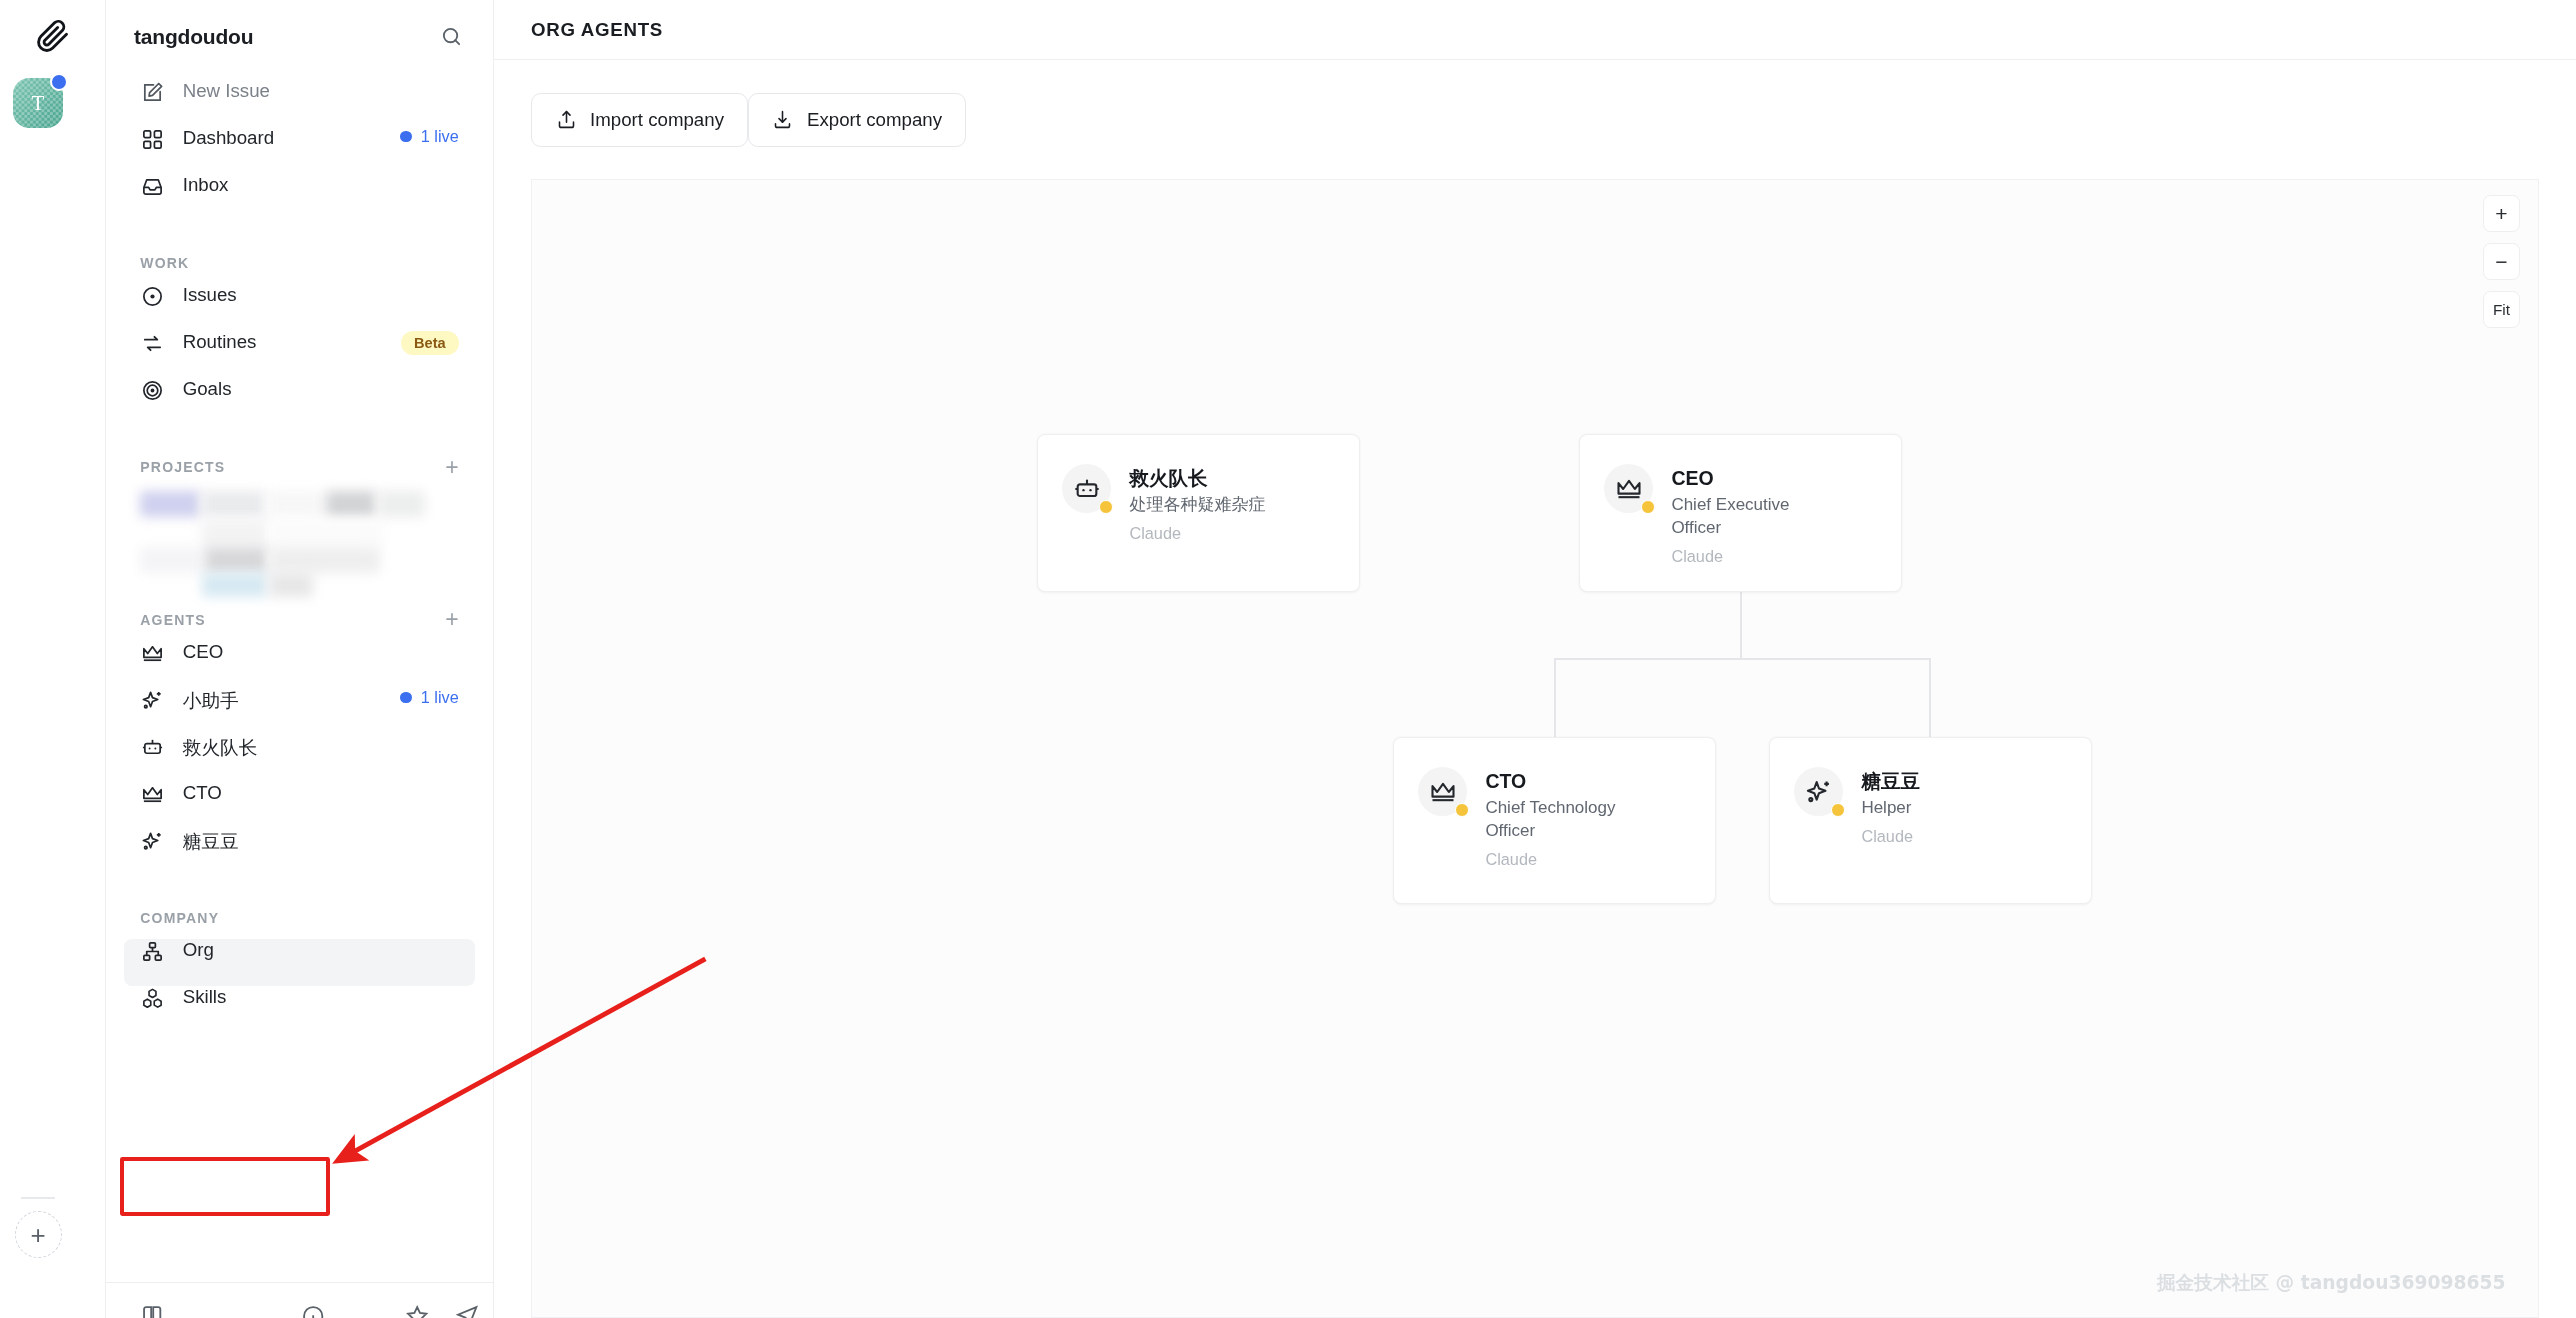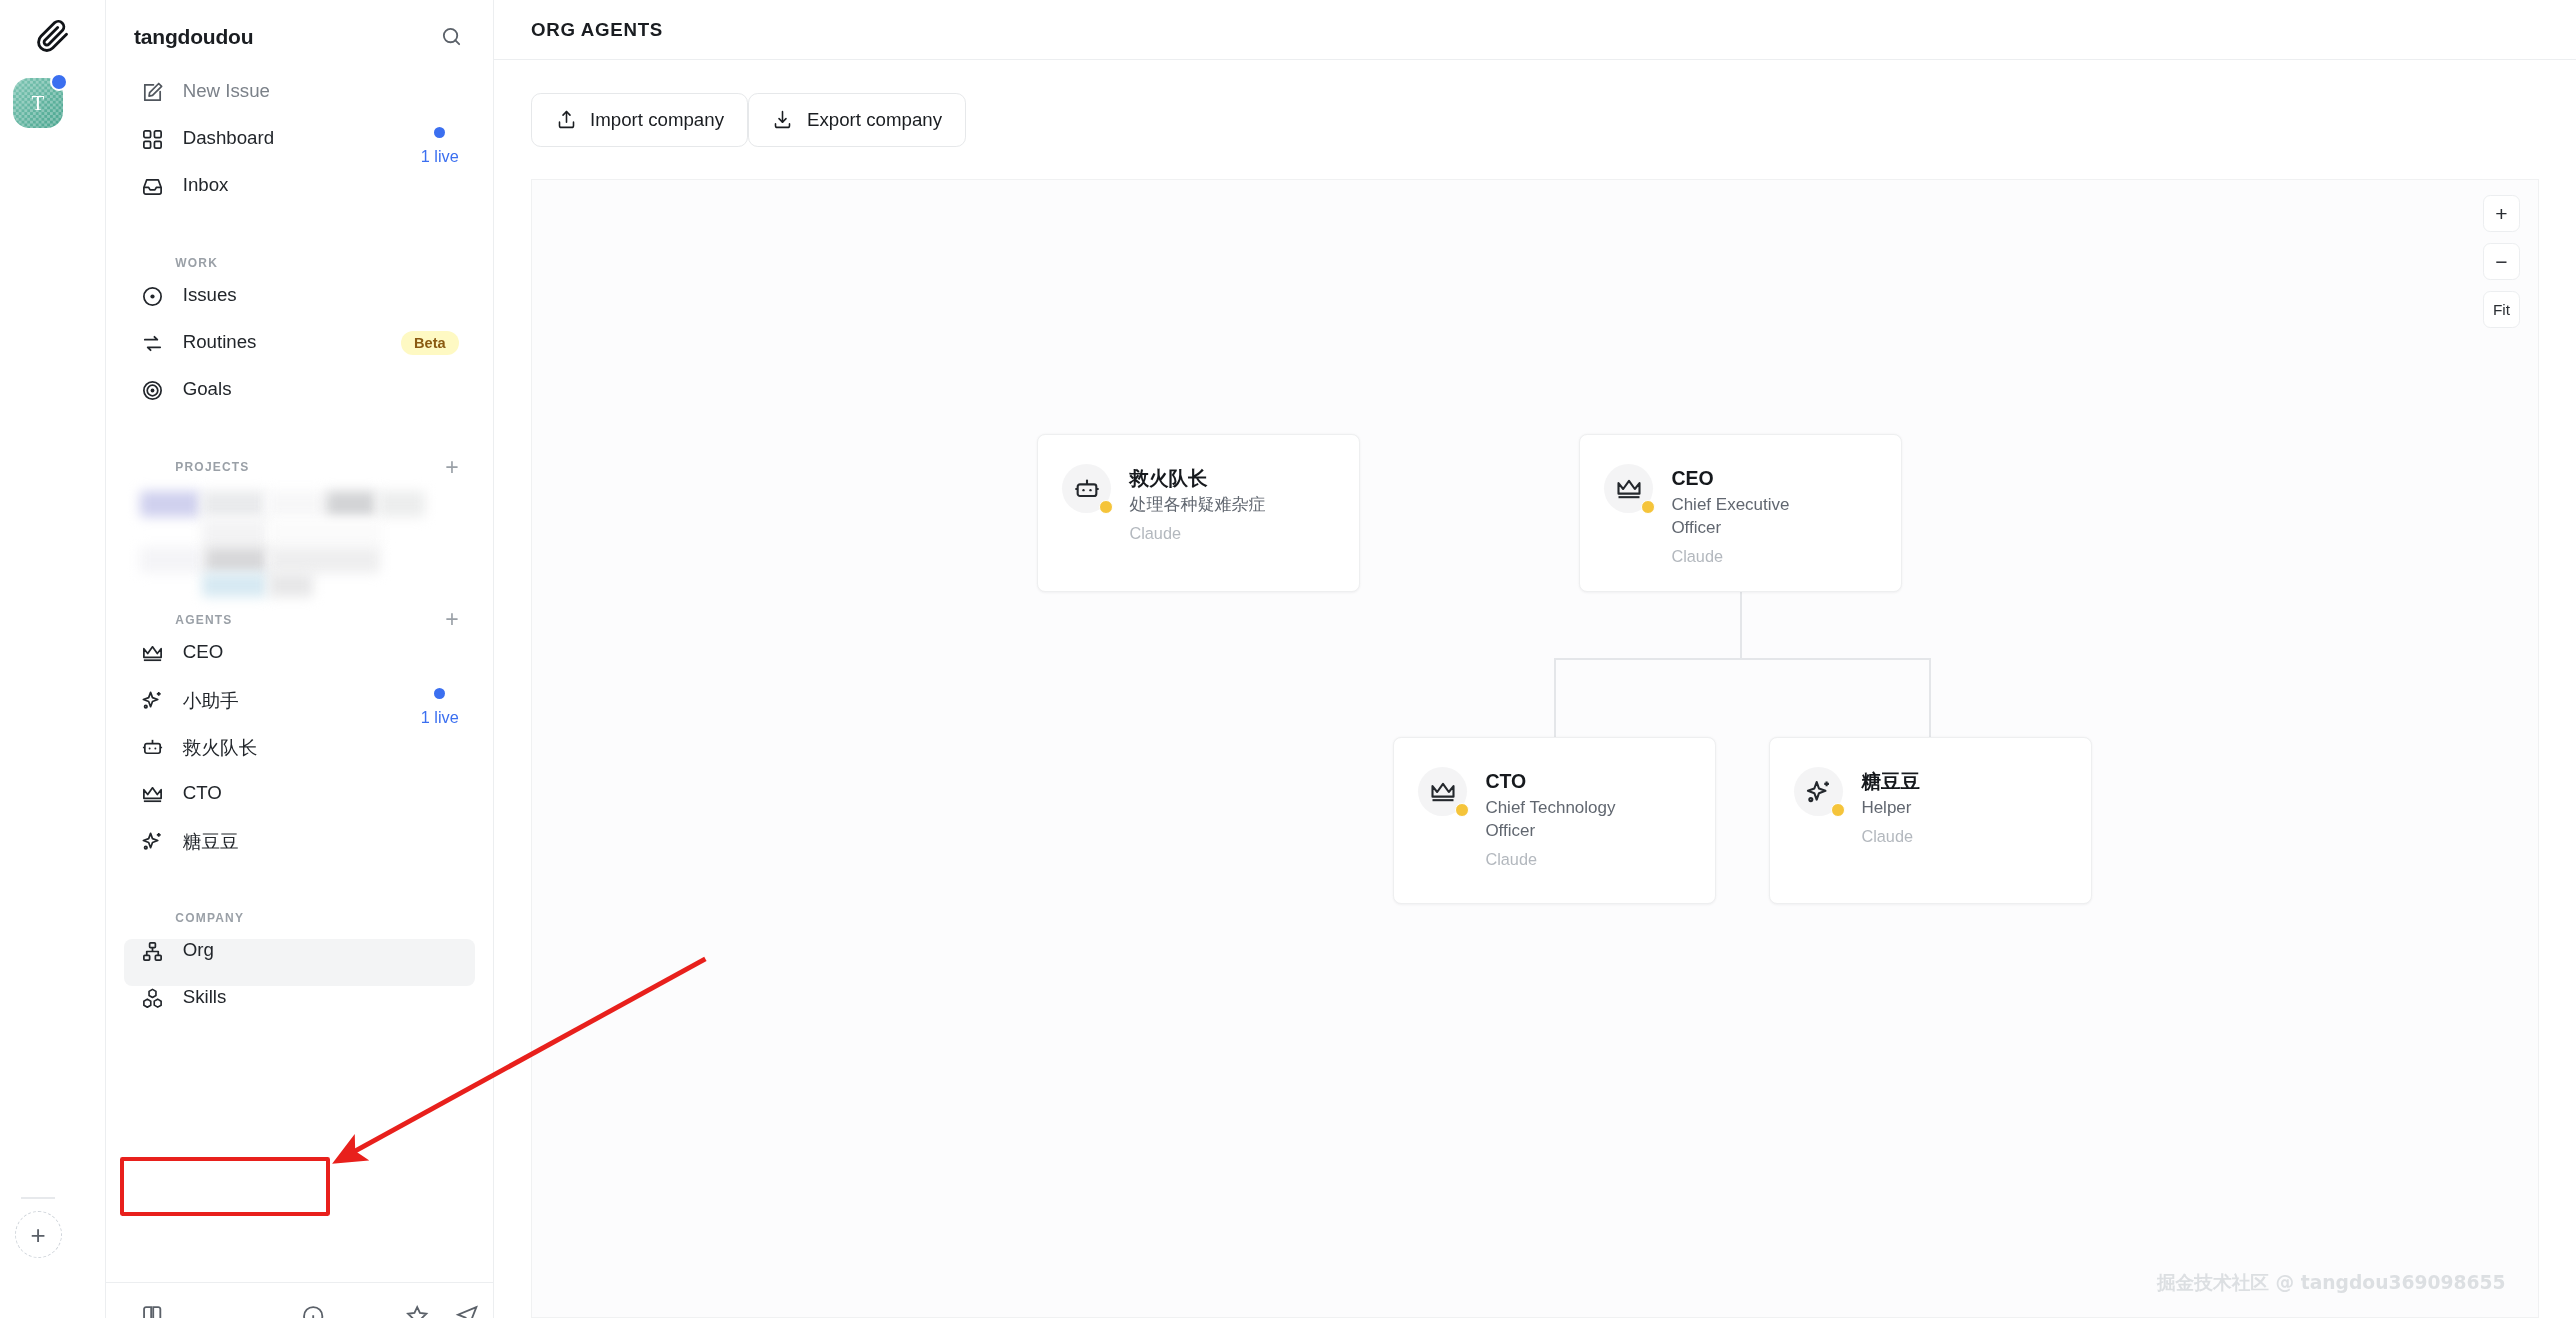--- a/index.html
+++ b/index.html
@@ -78,38 +78,38 @@
   }
   .nav-item .ic { width: 24.4px; height: 24.4px; flex: 0 0 24.4px; color: #22262b; display:flex; align-items:center; justify-content:center;}
   .nav-item .ic svg { width: 23px; height: 23px; }
   .nav-item .lb { font-size: 18.7px; color: #22262b; flex: 1 1 auto; white-space: nowrap; }
   .nav-item.muted .lb { color: #7b8189; }
   .nav-item.muted .ic { color: #50565d; }
   .nav-item.active { background: #f3f4f5; }
 
   .live {
     display: flex; align-items: center; gap: 9px;
-    font-size: 16.3px; color: #3b6ff0; font-weight: 400; flex-direction: column;
+    font-size: 16.3px; color: #3b6ff0; font-weight: 400;
   }
   .live .dot { width: 11.4px; height: 11.4px; border-radius: 50%; background: #3b6ff0; }
 
   .badge-beta {
     background: #fef9c3; color: #8a5a12;
     font-size: 14.6px; font-weight: 600;
     padding: 4.1px 13px; border-radius: 16.3px;
   }
 
   .sec-head {
     display: flex; align-items: center;
     margin: 0 18px; padding: 0 16.3px;
     height: 42px; margin-top: 21px;
   }
   .sec-head .t {
-    font-size: 12px; letter-spacing: 1.2px; font-weight: 600;
-    color: #9aa0a7; text-transform: uppercase; flex: 1; margin-left: 35px;
+    font-size: 14px; letter-spacing: 1.2px; font-weight: 600;
+    color: #9aa0a7; text-transform: uppercase; flex: 1;
   }
   .sec-head .plus { color: #9aa0a7; font-size: 23px; line-height: 1; }
 
   
   .proj-blur { position: relative; height: 85px; margin: 4.9px 18px 0 18px; padding: 0 16.3px; }
   .proj-blur i { position: absolute; display: block; border-radius: 2.4px; filter: blur(5.7px); }
 
   
   .main { flex: 1 1 auto; height: 1318px; position: relative; background: #ffffff; display: flex; flex-direction: column; }
   .main-head {

